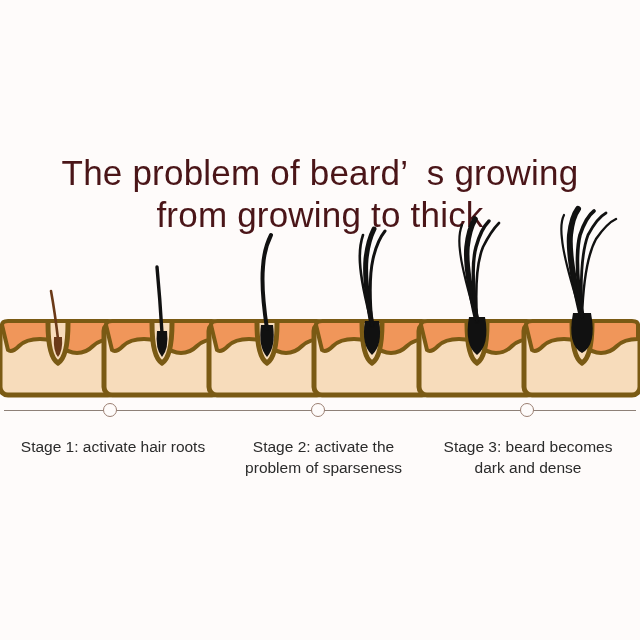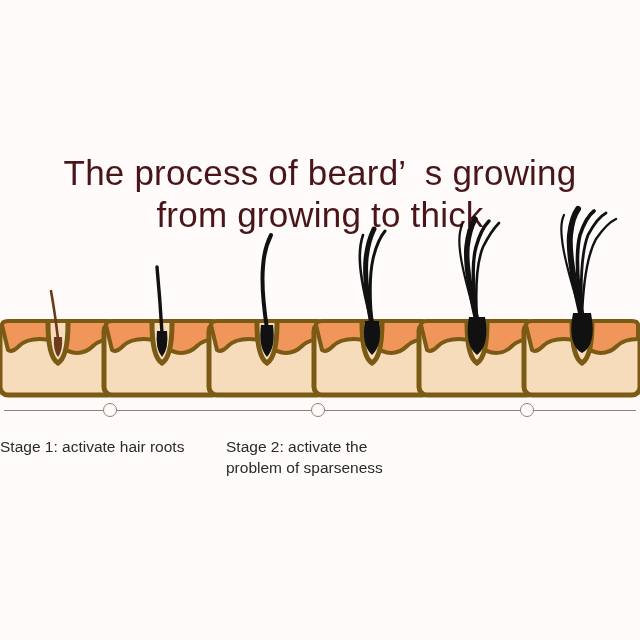--- a/index.html
+++ b/index.html
@@ -96,38 +96,38 @@
   .captions {
     position: absolute;
     left: 0;
     top: 436px;
     width: 640px;
     height: 60px;
   }
   .caption {
     position: absolute;
     top: 0;
-    text-align: left;
+    text-align: center;
     color: #2b2b2b;
     font-size: 15.5px;
     line-height: 21px;
     font-weight: 400;
   }
   .caption span {
     display: block;
     white-space: pre;
   }
 </style>
 </head>
 <body>
 
 <div class="poster">
 
   <div class="title-block">
-    <span class="title-line">The process of beard’  s growing</span>
+    <span class="title-line">The problem of beard’  s growing</span>
     <span class="title-line">from growing to thick</span>
   </div>
 
   <div class="diagram">
 
     <div class="panel" style="left:8px;">
       <svg viewBox="0 0 148 170" xmlns="http://www.w3.org/2000/svg" aria-hidden="true">
         <g>
           <path d="M24 98 h100 a8 8 0 0 1 8 8 v56 a8 8 0 0 1 -8 8 h-100 a8 8 0 0 1 -8 -8 v-56 a8 8 0 0 1 8 -8 z" fill="#f7dcbb" stroke="#7a5a14" stroke-width="5"></path>
           <path d="M18 100 q0 -4 6 -4 h100 q6 0 6 4 v14 q-14 0 -21 7 t-16 7 q-9 0 -16 -7 t-21 -7 q-14 0 -21 7 t-11 4 z" fill="#f0965a" stroke="#7a5a14" stroke-width="4" stroke-linejoin="round"></path>
@@ -219,16 +219,18 @@
   <div class="captions">
     <div class="caption" style="left:0px; width:226px;">
       <span>Stage 1: activate hair roots</span>
       <span></span>
     </div>
     <div class="caption" style="left:226px; width:195px;">
       <span>Stage 2: activate the</span>
       <span>problem of sparseness</span>
     </div>
     <div class="caption" style="left:428px; width:200px;">
+      <span>Stage 3: beard becomes</span>
+      <span>dark and dense</span>
     </div>
   </div>
 
 </div>
 
 </body></html>

